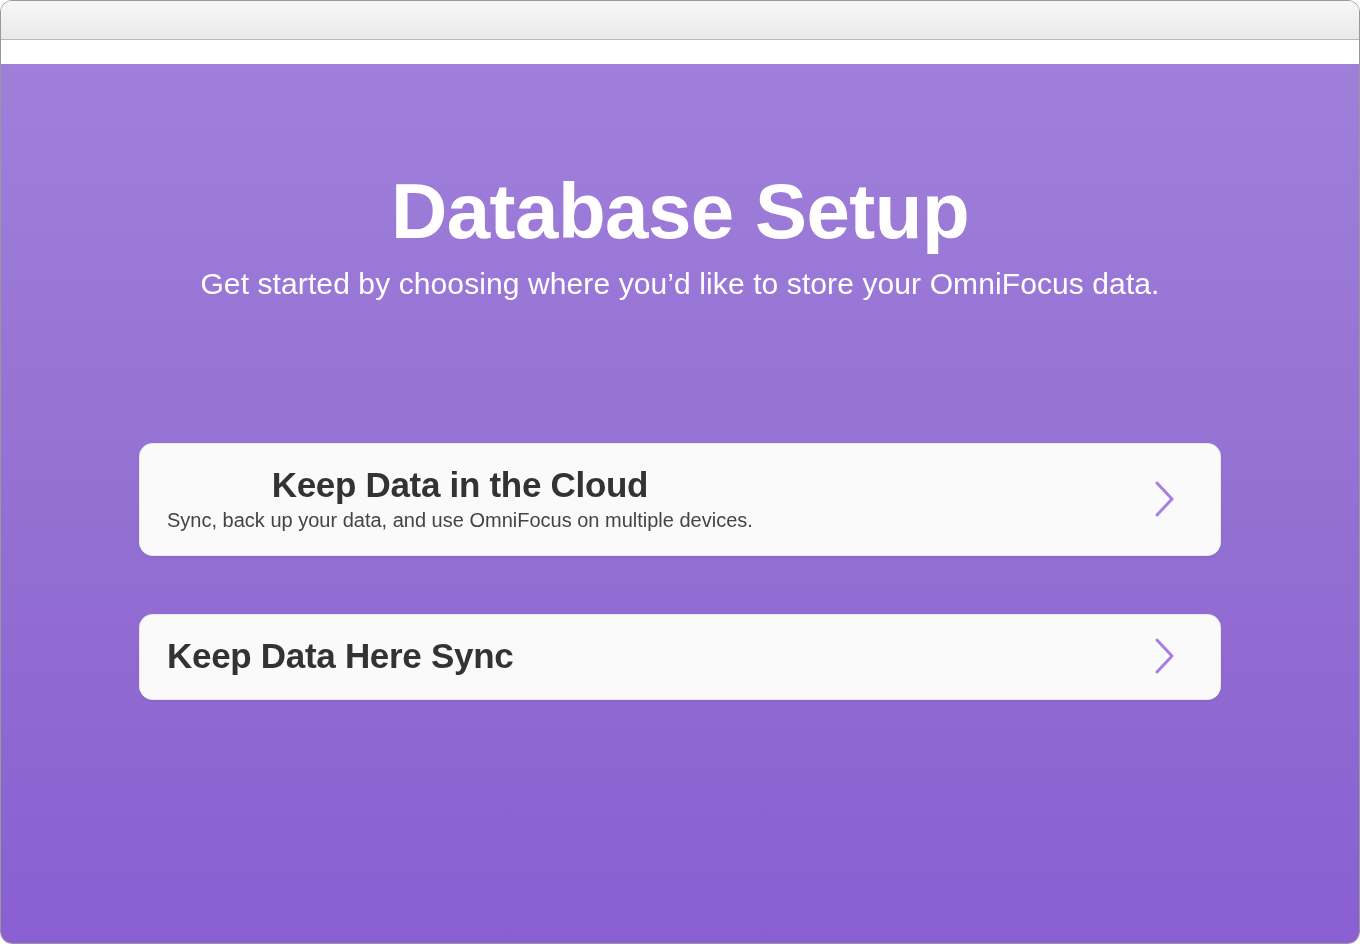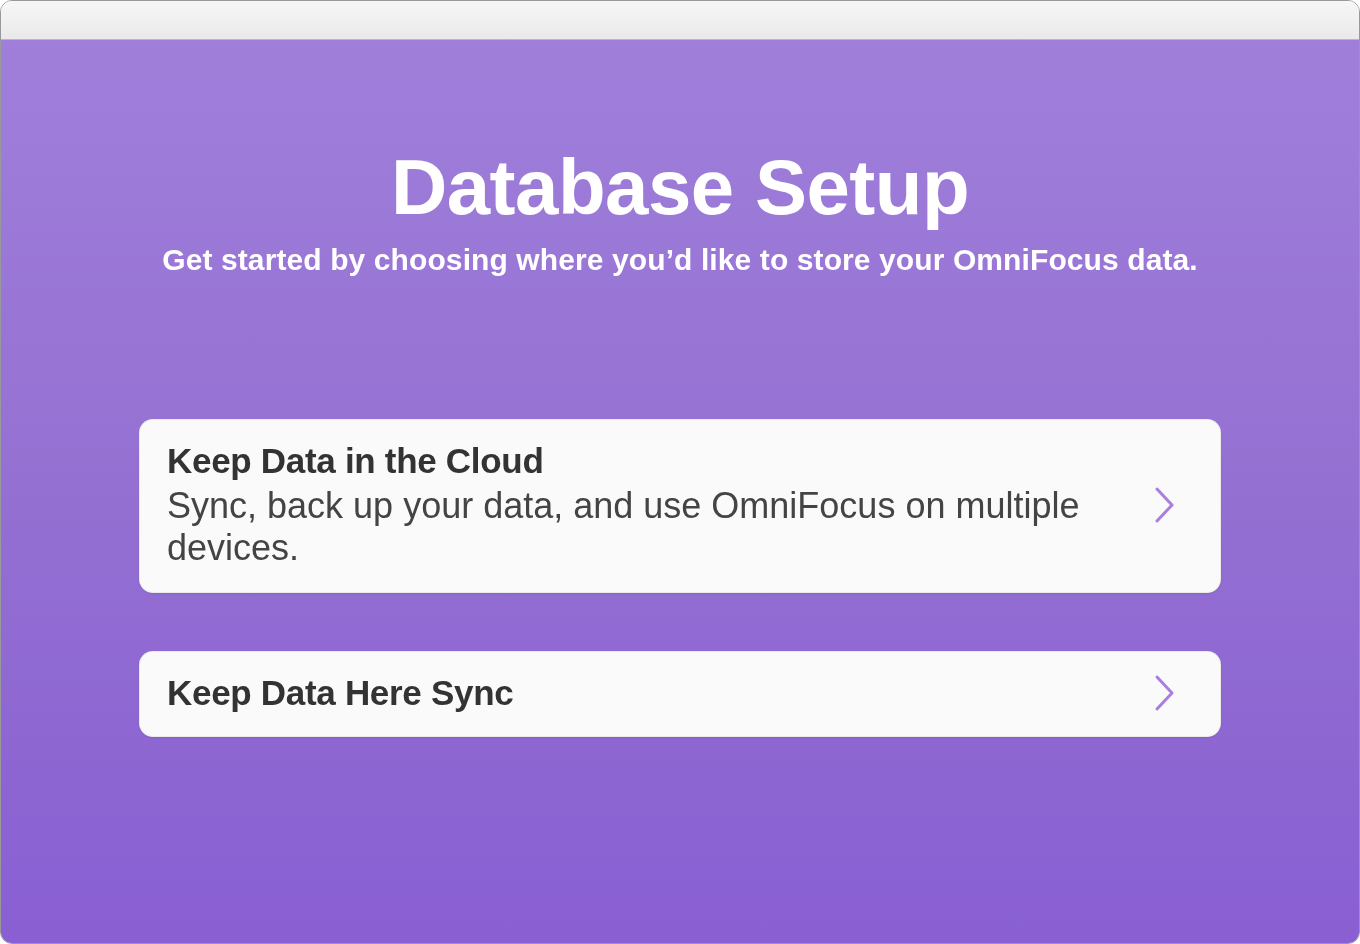--- a/index.html
+++ b/index.html
@@ -17,20 +17,21 @@
     
     .window {
       width: 100%;
       height: 100%;
       display: flex;
       flex-direction: column;
       border: 1px solid #999;
       border-radius: 12px;
       overflow: hidden;
       background: #fff;
+      gap: 24px;
     }
     
     .titlebar {
       height: 39px;
       background: linear-gradient(to bottom, #f7f7f7 0%, #e9e9e9 100%);
       border-bottom: 1px solid #b8b8b8;
       flex-shrink: 0;
     }
     
     .content {
@@ -46,21 +47,21 @@
       color: #ffffff;
       font-size: 78px;
       font-weight: 700;
       letter-spacing: -0.5px;
       text-align: center;
     }
     
     .subtitle {
       color: #ffffff;
       font-size: 30px;
-      font-weight: 700;
+      font-weight: 400;
       text-align: center;
       margin-top: 10px;
       letter-spacing: 0.1px;
     }
     
     .options {
       margin-top: 142px;
       width: 1082px;
       display: flex;
       flex-direction: column;
@@ -69,37 +70,38 @@
     
     .option {
       background: #fafafa;
       border-radius: 14px;
       padding: 22px 28px 24px 28px;
       display: flex;
       align-items: center;
       justify-content: space-between;
       cursor: pointer;
       box-shadow: 0 1px 2px rgba(0,0,0,0.08), inset 0 0 0 1px rgba(0,0,0,0.06);
+      text-align: center;
     }
     
     .option-text {
       display: flex;
       flex-direction: column;
     }
     
     .option-title {
       color: #333333;
       font-size: 35px;
       font-weight: 700;
       letter-spacing: -0.3px;
     }
     
     .option-desc {
       color: #444444;
-      font-size: 36px;
+      font-size: 20px;
       font-weight: 400;
       margin-top: 4px;
       letter-spacing: 0px;
     }
     
     .chevron {
       flex-shrink: 0;
       width: 40px;
       height: 40px;
       display: flex;

